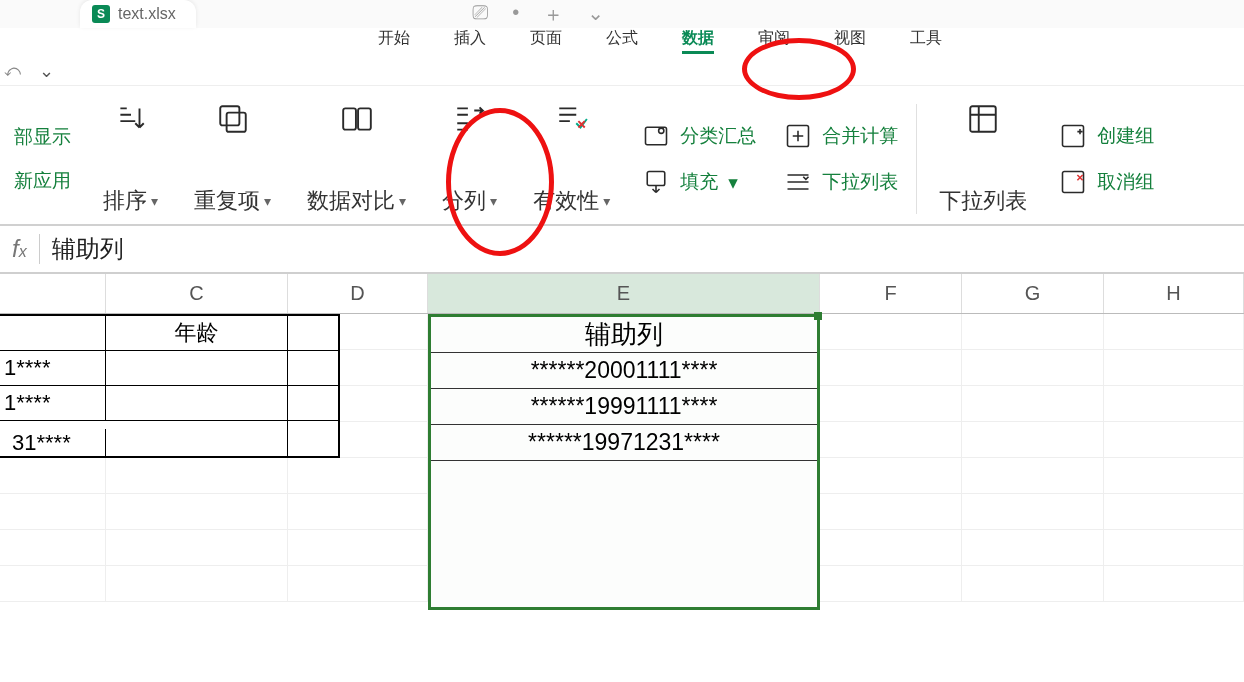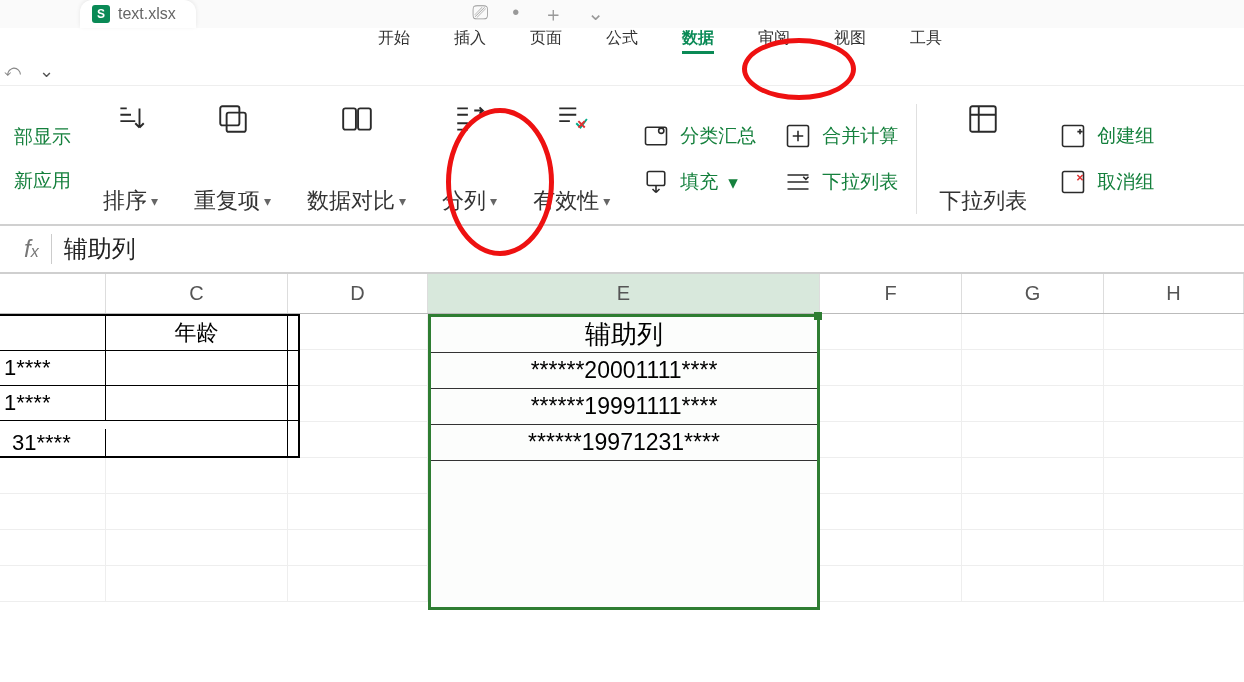--- a/index.html
+++ b/index.html
@@ -25,21 +25,21 @@
 .ribbon { height: 140px; display: flex; align-items: stretch; padding: 8px 0 0 0; border-bottom: 2px solid #d0d0d0; }
 .rgroup { display: flex; flex-direction: column; align-items: center; justify-content: center; padding: 0 18px; gap: 14px; }
 .rgroup .label { font-size: 22px; color: #333; display: flex; align-items: center; gap: 4px; margin-top: 36px; }
 .rgroup .caret { font-size: 14px; color: #666; }
 .rgroup svg, .rgroup .icon { width: 34px; height: 34px; stroke: #2a2a2a; stroke-width: 1.8; fill: none; }
 .twocol { display: flex; flex-direction: column; align-items: flex-start; gap: 18px; padding: 0 14px; justify-content: center; }
 .twocol .row { display: flex; align-items: center; gap: 10px; font-size: 19px; color: #15803d; }
 .twocol .row svg { width: 28px; height: 28px; stroke: #2a2a2a; stroke-width: 1.8; fill: none; }
 .vdiv { width: 1px; background: #e0e0e0; margin: 10px 4px; }
 
-.fx-row { height: 48px; display: flex; align-items: center; padding-left: 24px; gap: 12px; border-bottom: 2px solid #cfcfcf; font-size: 24px; }
+.fx-row { height: 48px; display: flex; align-items: center; padding-left: 12px; gap: 12px; border-bottom: 2px solid #cfcfcf; font-size: 24px; }
 .fx-row .fx { font-style: italic; color: #777; }
 .fx-row .div { width: 1px; height: 30px; background: #ccc; }
 .fx-row .val { color: #222; }
 
 
 .sheet { position: relative; }
 .colhdrs { display: flex; height: 40px; border-bottom: 1px solid #bbb; }
 .ch { border-right: 1px solid #ddd; display: flex; align-items: center; justify-content: center; font-size: 20px; color: #555; }
 .ch.sel { background: #d8e8dc; }
 .ch0 { width: 106px; }
@@ -316,21 +316,21 @@
     <div class="gridrow">
         <div class="cell ch0"></div>
         <div class="cell chC"></div>
         <div class="cell chD"></div>
         <div class="cell chE"></div>
         <div class="cell chF"></div>
         <div class="cell chG"></div>
         <div class="cell chH"></div>
       </div>
 
-    <div class="btable" style="width:300px;text-align:center;">
+    <div class="btable" style="width:340px;text-align:center;">
       <div class="brow">
           <div class="bc"></div>
           <div class="bc">年龄</div>
         </div>
       <div class="brow">
           <div class="bc" style="justify-content:flex-start;padding-left:4px;">1****</div>
           <div class="bc"></div>
         </div>
       <div class="brow">
           <div class="bc" style="justify-content:flex-start;padding-left:4px;">1****</div>

